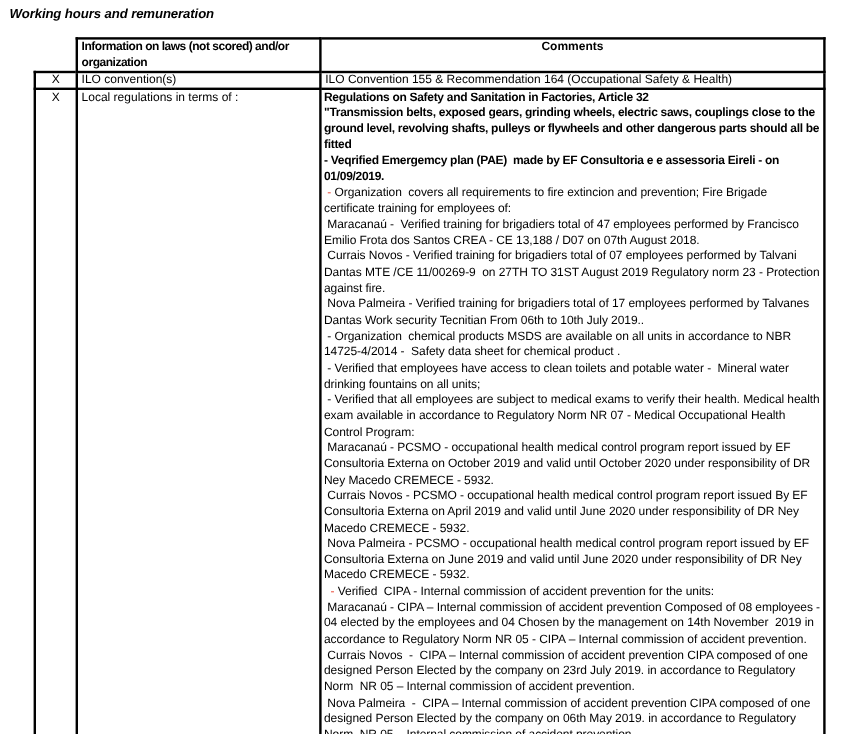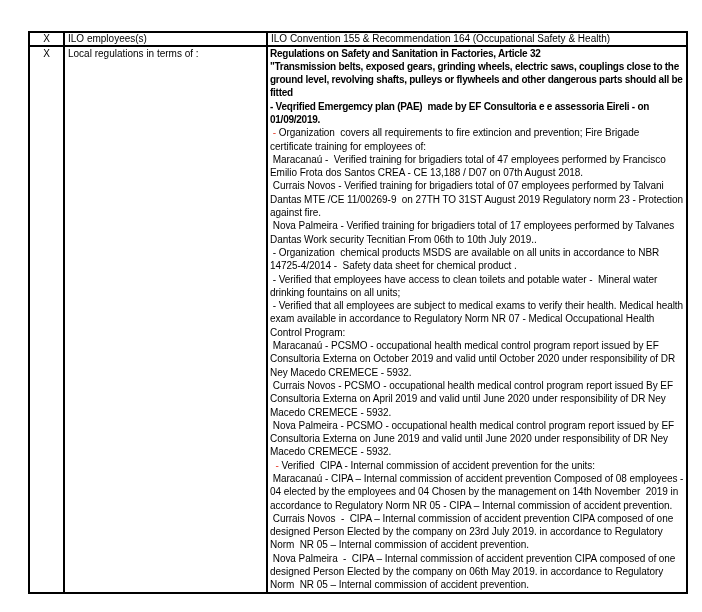--- a/index.html
+++ b/index.html
@@ -51,33 +51,39 @@
     line-height: 13.3px;
     letter-spacing: -0.05px;
   }
   .para.bold { font-weight: bold; letter-spacing: -0.25px; }
 </style>
 </head>
 <body>
 
 <div class="page">
 
+  <div class="title">Working hours and remuneration</div>
 
   <table class="laws-table">
     <colgroup>
         <col class="c1">
         <col class="c2">
         <col class="c3">
       </colgroup>
 
     <tbody>
+        <tr class="header-row">
+      <td class="blank"></td>
+      <th class="laws-h">Information on laws (not scored) and/or organization</th>
+      <th class="comments-h">Comments</th>
+    </tr>
 
     <tr class="row-ilo">
       <td class="x-cell">X</td>
-      <td class="law-cell">ILO employees(s)</td>
+      <td class="law-cell">ILO convention(s)</td>
       <td class="comment-cell">ILO Convention 155 &amp; Recommendation 164 (Occupational Safety &amp; Health)</td>
     </tr>
 
     <tr class="row-local">
       <td class="x-cell">X</td>
       <td class="law-cell">Local regulations in terms of :</td>
       <td class="comment-cell comments-long">
             <div class="para bold">Regulations on Safety and Sanitation in Factories, Article 32</div>
             <div class="para bold">"Transmission belts, exposed gears, grinding wheels, electric saws, couplings close to the ground level, revolving shafts, pulleys or flywheels and other dangerous parts should all be fitted</div>
             <div class="para bold">- Veqrified Emergemcy plan (PAE)  made by EF Consultoria e e assessoria Eireli - on 01/09/2019.</div>

